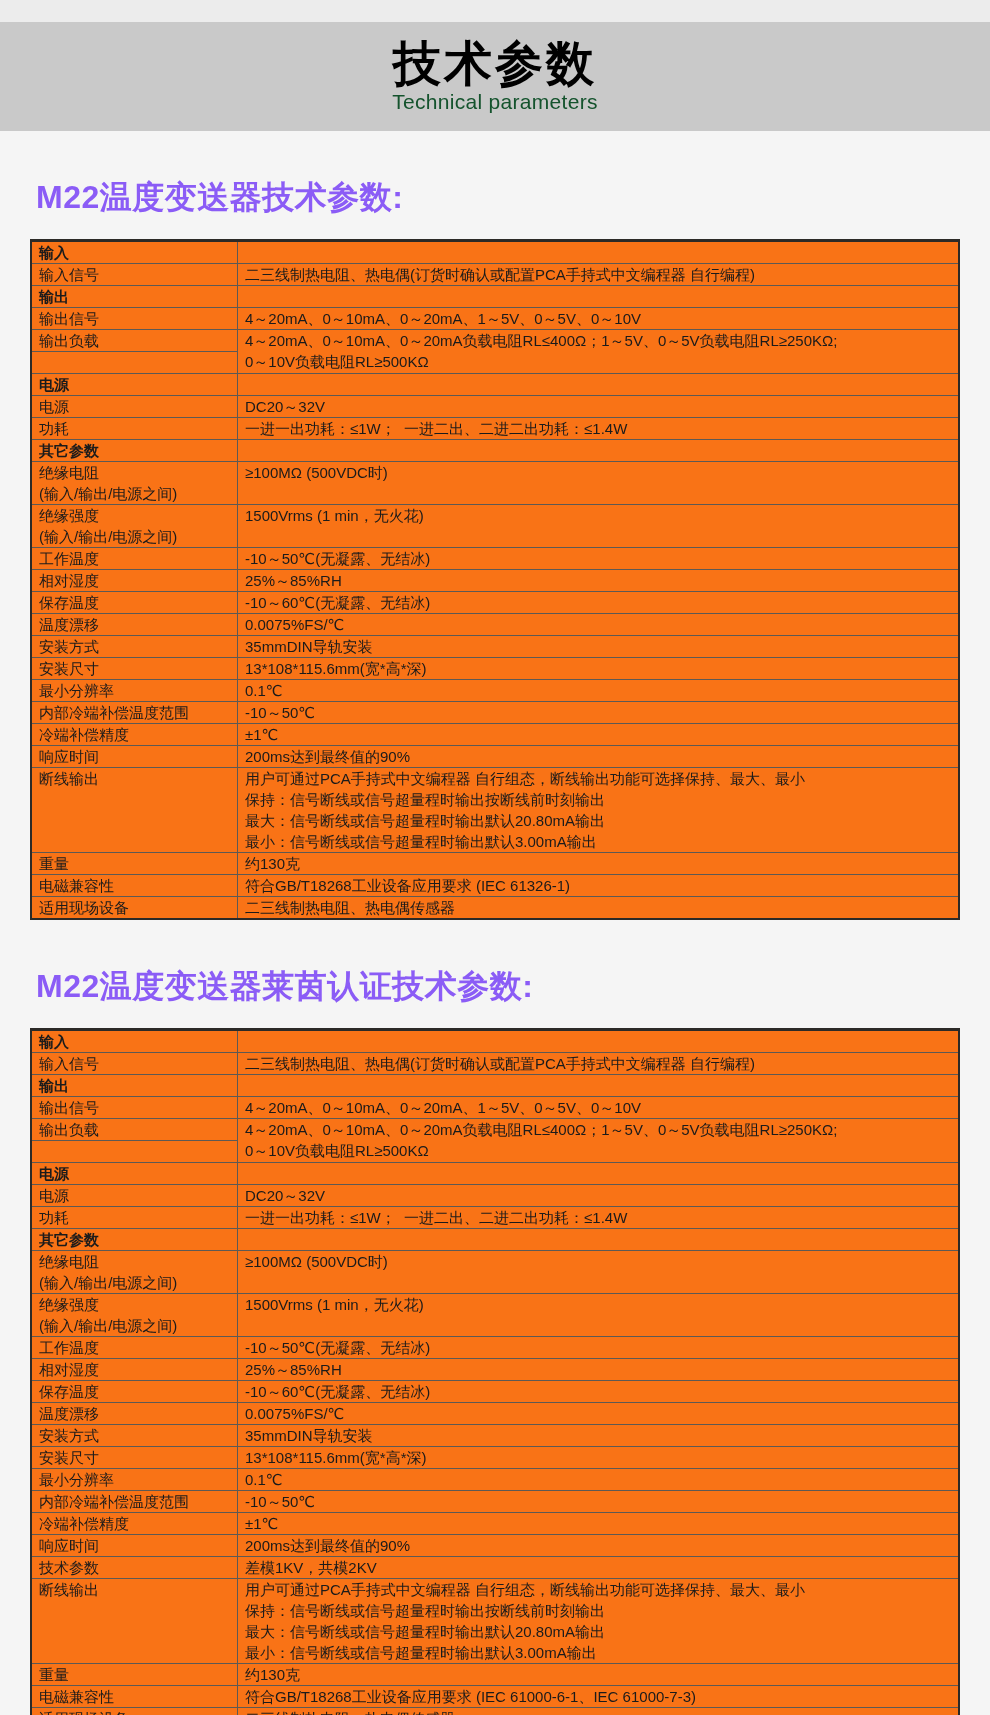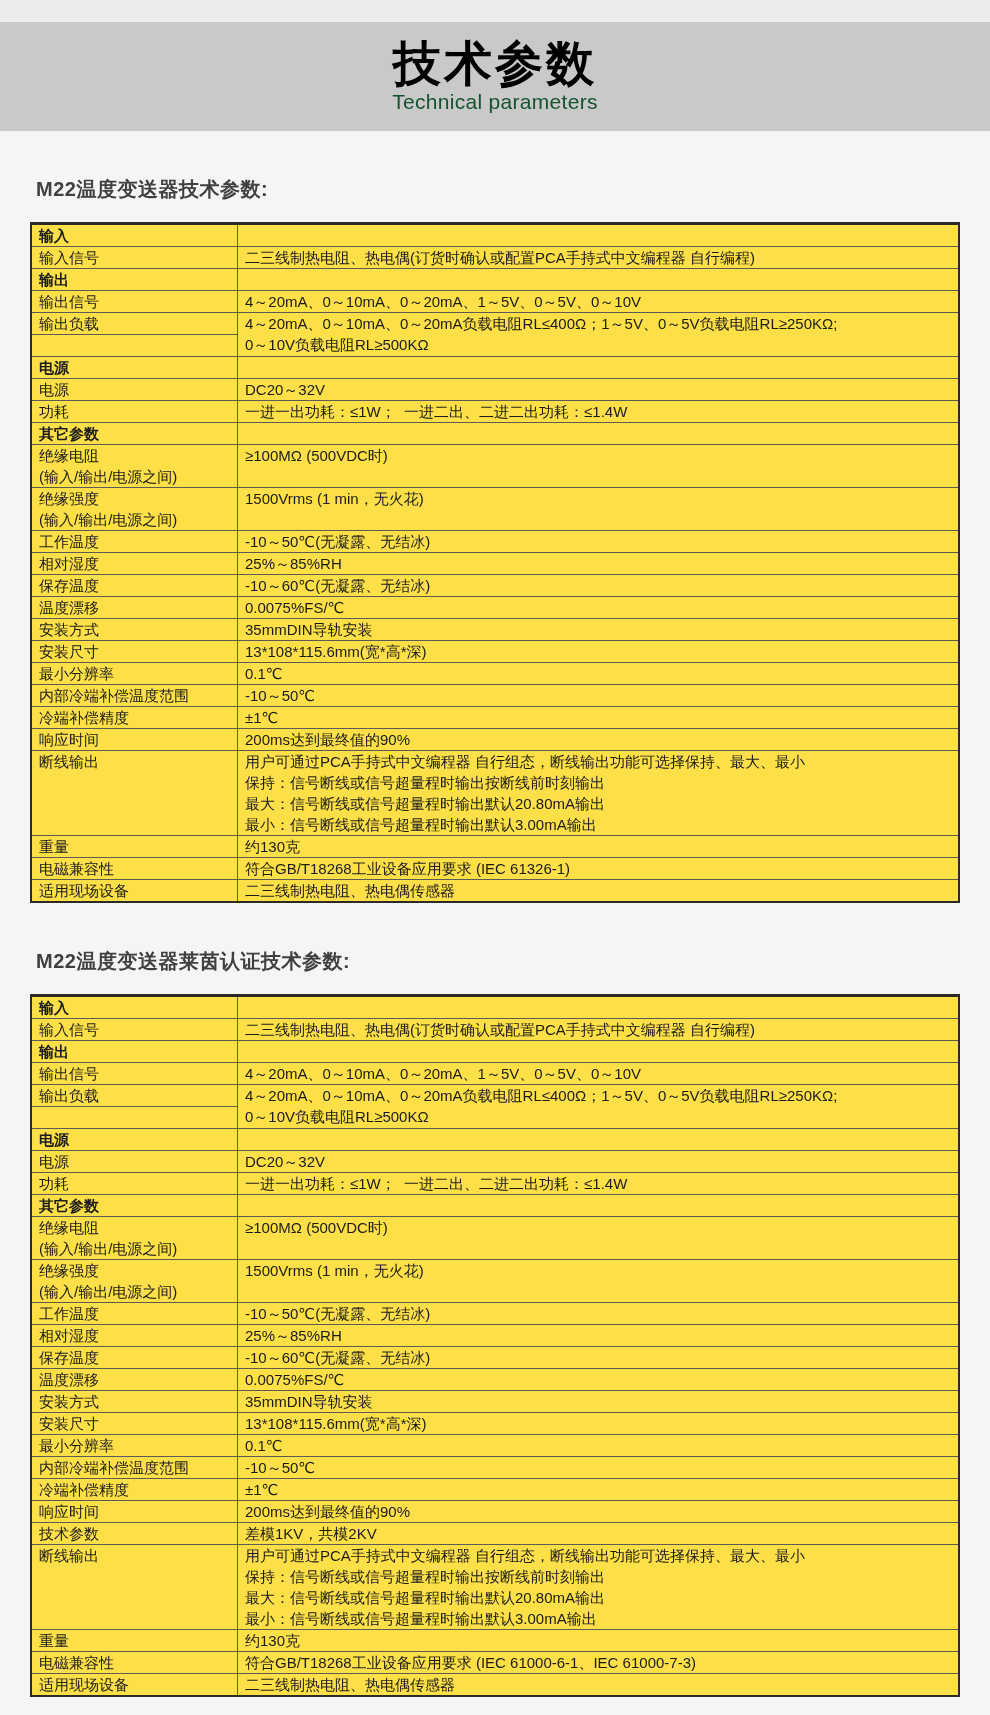--- a/index.html
+++ b/index.html
@@ -19,30 +19,30 @@
   }
   .band-title{
     font-size:48px;font-weight:bold;color:#000;
     letter-spacing:3px;line-height:1.05;
   }
   .band-subtitle{
     font-size:21px;color:#14532d;margin-top:1px;letter-spacing:0.3px;
   }
   .content{padding:0 30px 18px 30px;}
   .section-heading{
-    font-size:20px;font-weight:bold;color:#404040;
+    font-size:32px;font-weight:bold;color:#8b5cf6;
     margin:45px 0 19px 6px;letter-spacing:0.5px;
   }
   .section-heading.second{}
   table.spec-table{
     width:930px;
     border-collapse:collapse;
     border:2px solid #2c2a27;
     border-top-width:3px;
-    background:#fde047;
+    background:#f97316;
     table-layout:fixed;
   }
   table.spec-table td{
     border:1px solid #5d5954;
     font-size:15px;
     line-height:21px;
     height:21px;
     padding:0 7px;
     vertical-align:top;
     color:#1b1b1b;

